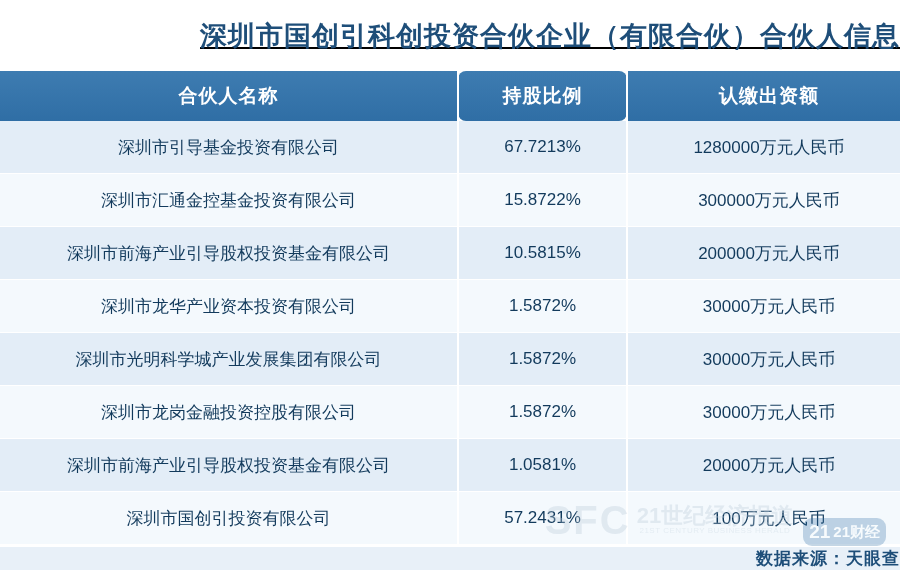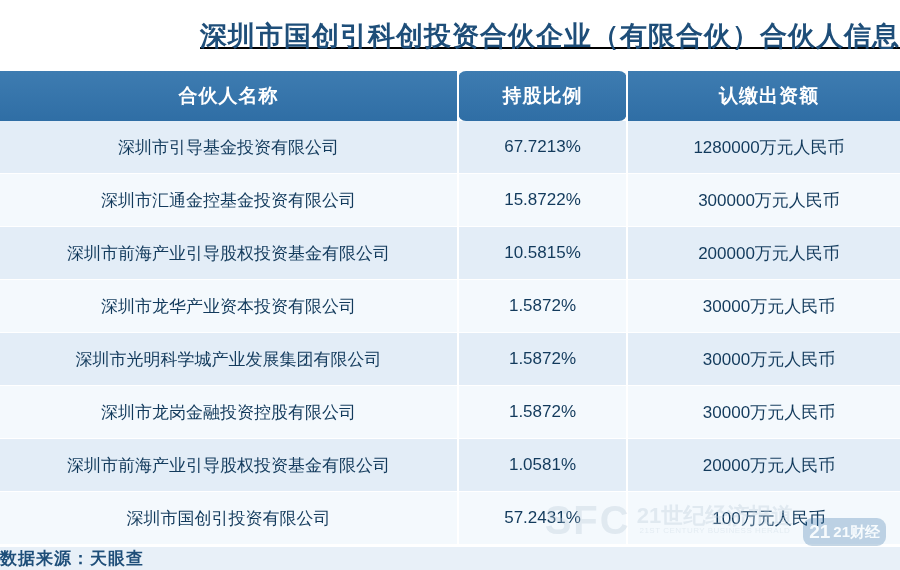--- a/index.html
+++ b/index.html
@@ -74,21 +74,21 @@
     background: #f4f9fd;
   }
   .col-name { width: 455px; font-family: Liberation Serif, serif; }
   .col-ratio { width: 165px; border-radius: 8px; }
   .col-amount { width: 280px; }
 
   .source-bar {
     flex: 1;
     display: flex;
     align-items: center;
-    justify-content: flex-start;
+    justify-content: flex-end;
     background: #e8f0f8;
     border-top: 2px solid #ffffff;
   }
   .source-text {
     font-size: 17px;
     font-weight: bold;
     color: #1e4e79;
     letter-spacing: 1px;
   }
 

